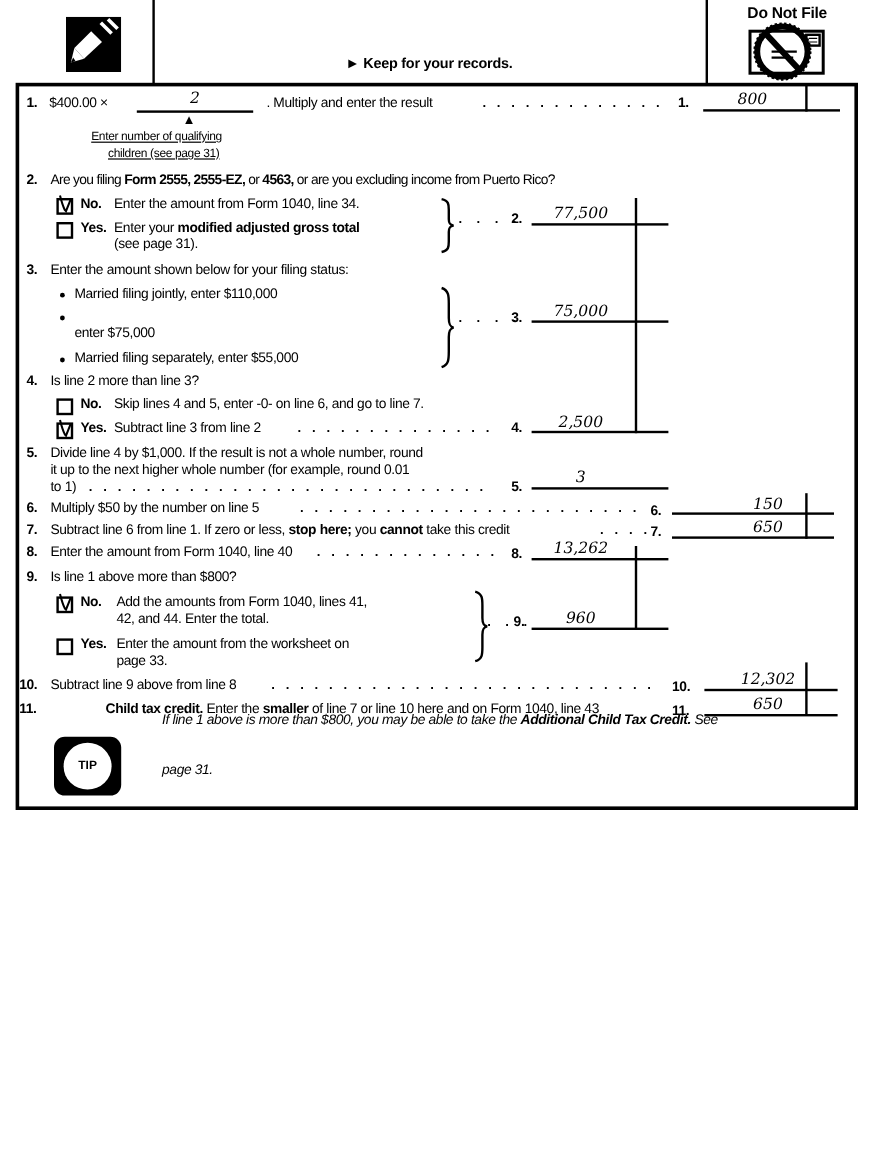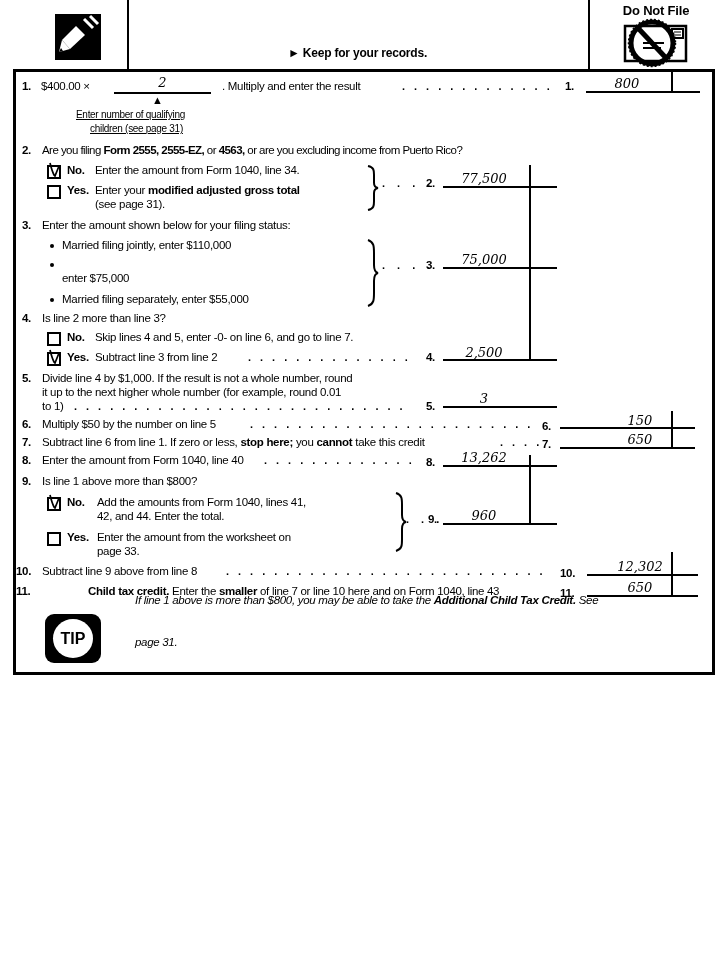--- a/index.html
+++ b/index.html
@@ -18,21 +18,21 @@
   .leader{letter-spacing:9px;font-weight:bold;font-size:11px;overflow:hidden;}
   .bdots{letter-spacing:4.5px;font-weight:bold;font-size:11px;}
   .checkbox{position:absolute;width:10px;height:10px;border:2px solid #000;background:#fff;}
   .checkbox svg{position:absolute;left:-2px;top:-5px;display:none;overflow:visible;}
   .checkbox.checked svg{display:block;}
   .bullet{position:absolute;width:4px;height:4px;border-radius:50%;background:#000;}
   .formbox{position:absolute;left:13px;top:69px;width:696px;height:600px;border:3px solid #000;}
   .cap{font-size:10px;text-decoration:underline;}
   .tipbox{position:absolute;left:45px;top:614px;width:56px;height:49px;background:#000;border-radius:9px;}
   .tipcircle{position:absolute;left:8px;top:5px;width:40px;height:39px;background:#fff;border-radius:50%;
-             display:flex;align-items:center;justify-content:center;font-weight:bold;font-size:16px;letter-spacing:0;}
+             display:flex;align-items:center;justify-content:center;font-weight:bold;font-size:10px;letter-spacing:0;}
   .it{font-style:italic;}
   .braceSvg{position:absolute;overflow:visible;}
 </style>
 </head>
 <body>
 
 <div id="page">
 
   <div class="vrule" style="left:127px;top:0;height:70px;"></div>
   <div class="vrule" style="left:588px;top:0;height:70px;"></div>

